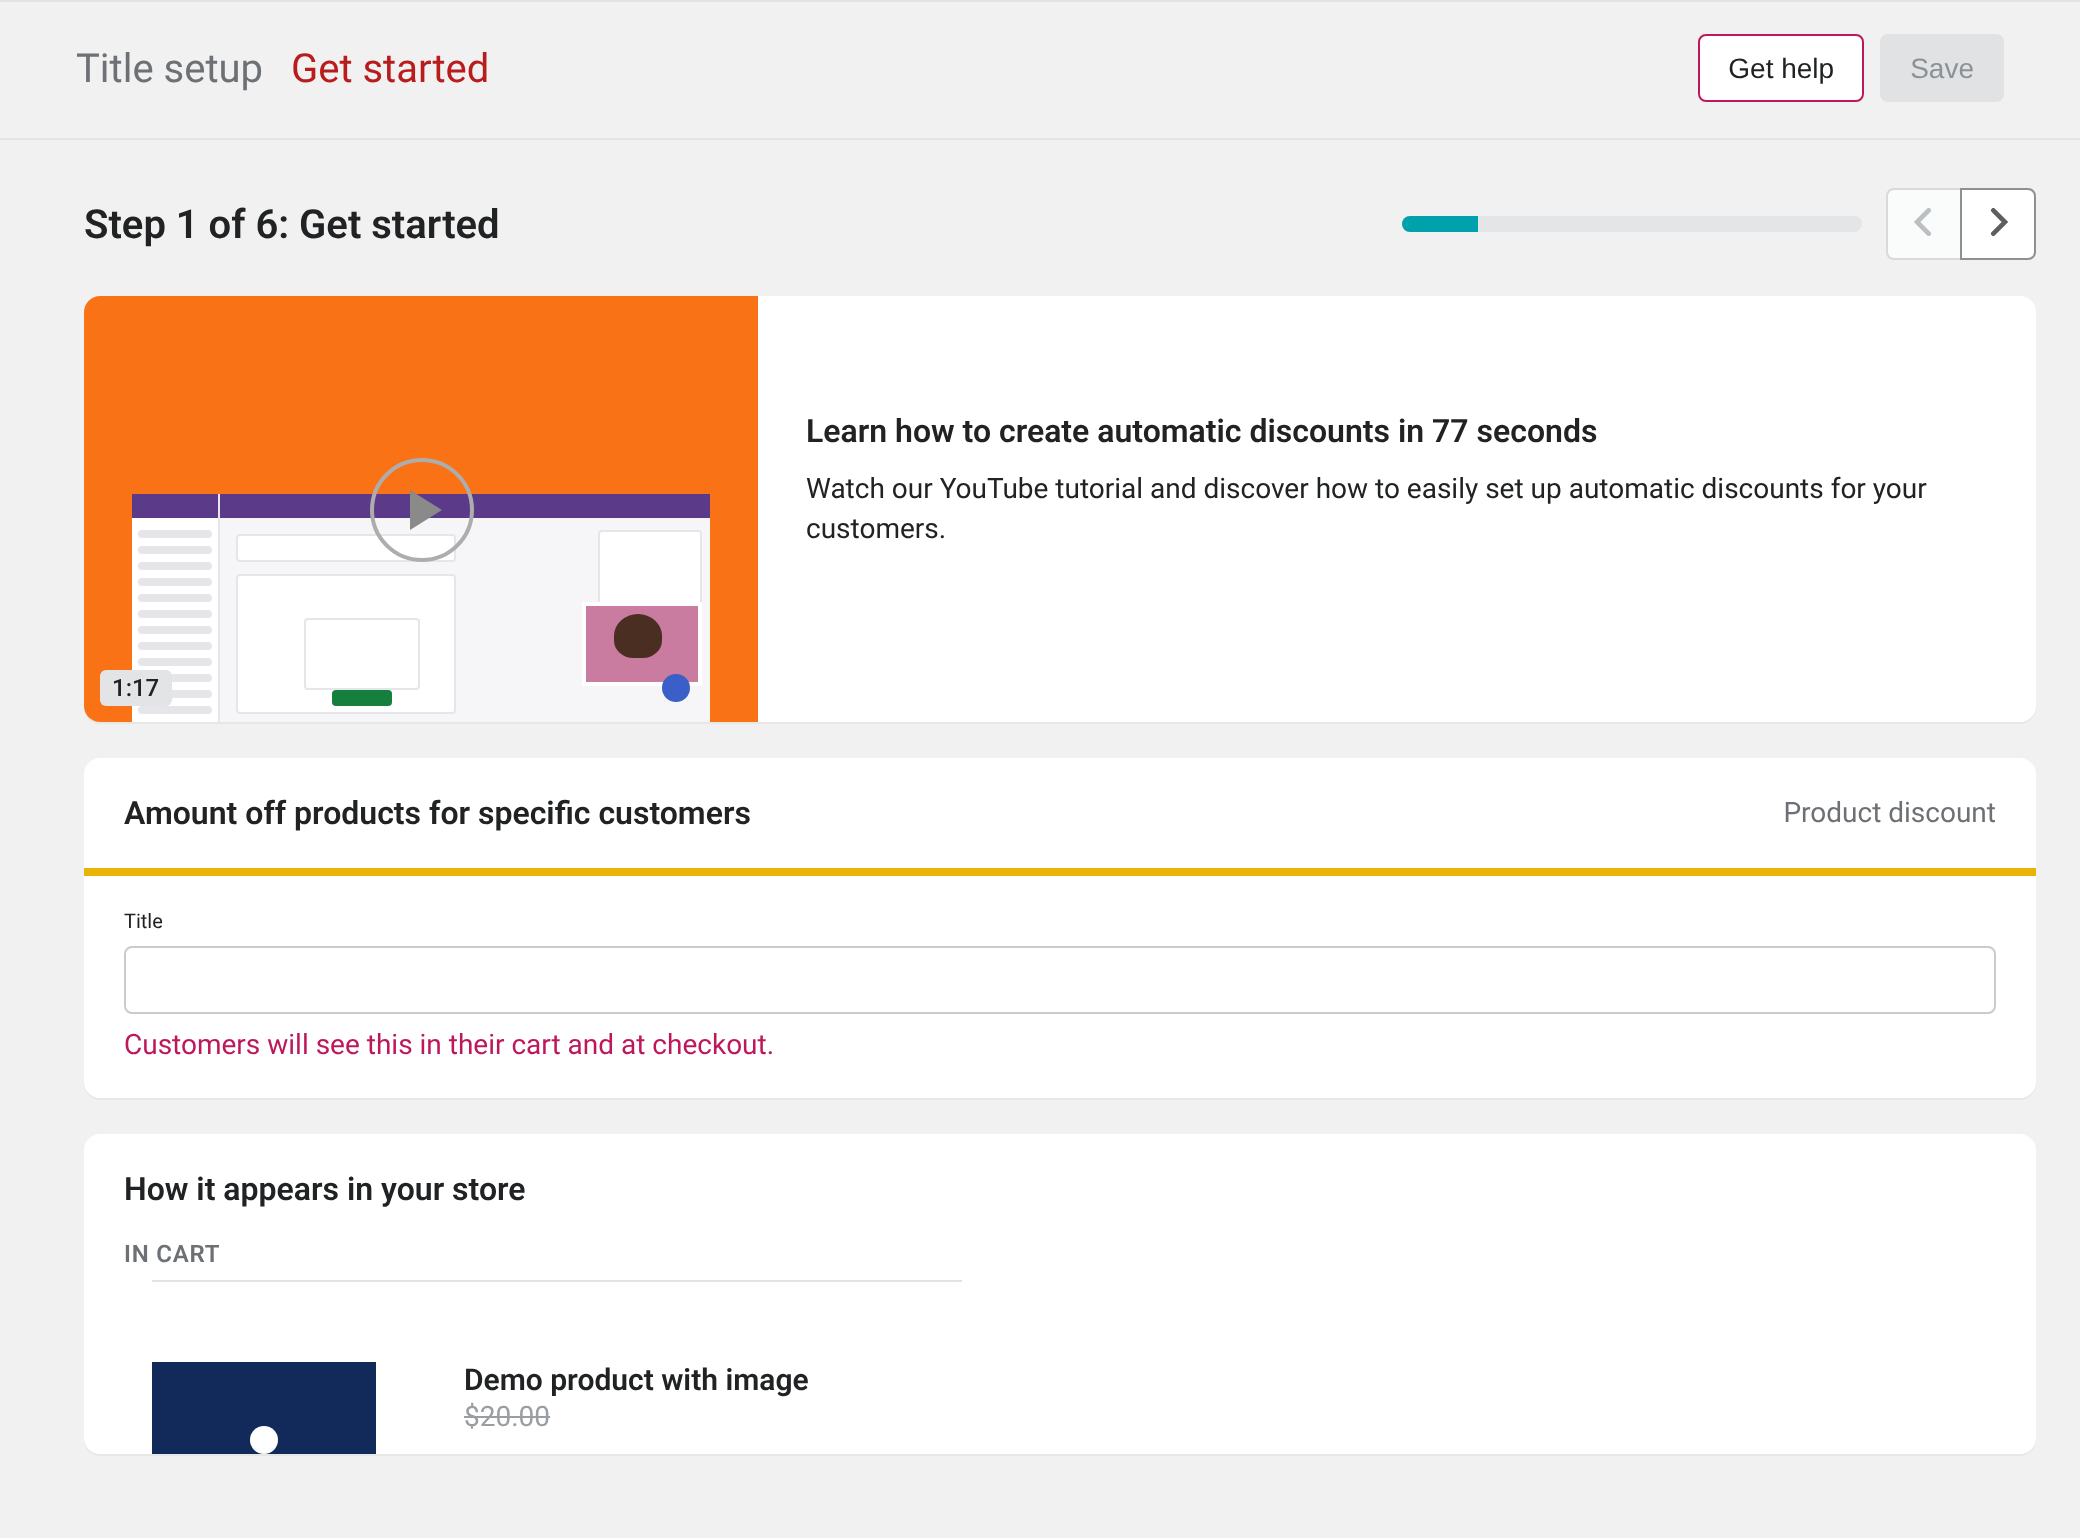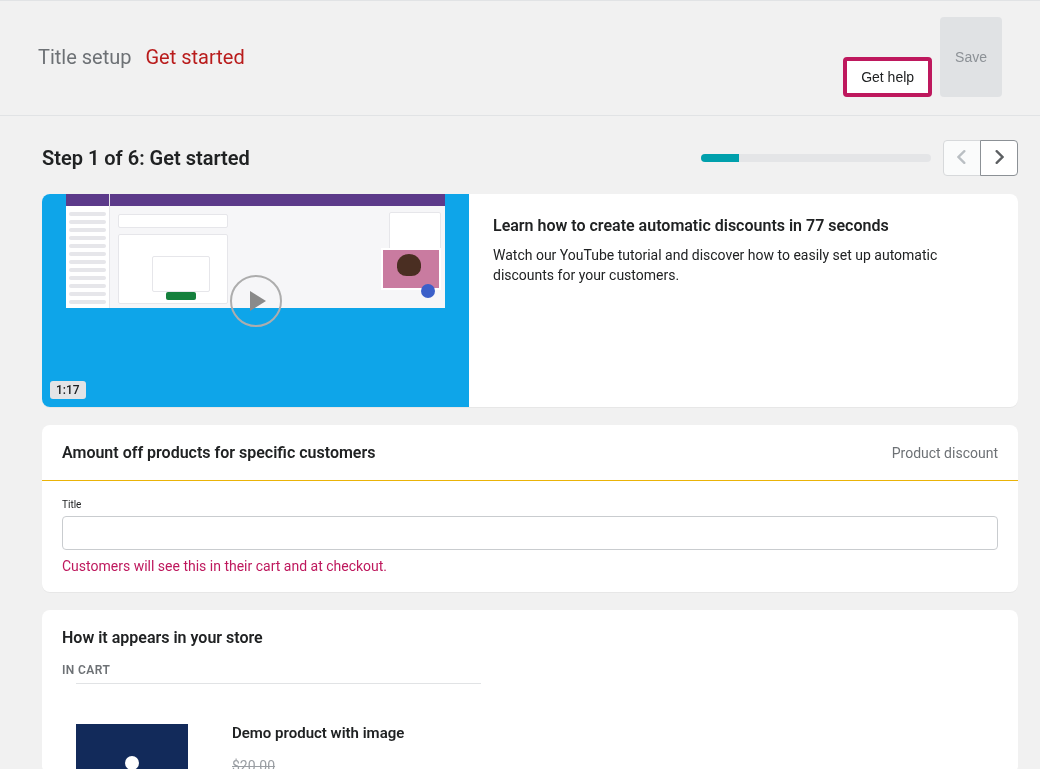--- a/index.html
+++ b/index.html
@@ -31,23 +31,22 @@
   .actions { display: flex; gap: 8px; }
   .btn {
     font-size: 14px;
     padding: 8px 14px;
     border-radius: 4px;
     cursor: pointer;
     border: 1px solid transparent;
   }
   .btn-outline {
     background: #fff;
-    border: 4px solid #be185d;
+    border: 1px solid #be185d;
     color: #202223;
-    margin-top: 40px;
   }
   .btn-disabled {
     background: #e0e2e4;
     color: #8c9196;
     cursor: default;
   }
   .content {
     padding: 24px 22px 0 42px;
   }
   .step-row {
@@ -97,26 +96,26 @@
   .card {
     background: #fff;
     border-radius: 8px;
     margin-bottom: 18px;
     box-shadow: 0 1px 0 rgba(0,0,0,0.04);
     overflow: hidden;
   }
   .card-top { display: flex; }
   .video-thumb {
     position: relative;
-    width: 427px;
+    width: 337px;
     height: 213px;
-    background: #0ea5e9;
+    background: #f97316;
     flex-shrink: 0;
     display: flex;
-    align-items: flex-start;
+    align-items: flex-end;
   }
   .video-inner {
     margin: 0 24px;
     flex: 1;
     background: #f6f6f8;
     display: flex;
     position: relative;
     overflow: hidden;
   }
   .vi-sidebar {
@@ -166,25 +165,25 @@
     position: absolute;
     left: 8px;
     bottom: 8px;
     background: #e3e4e6;
     color: #202223;
     font-size: 12px;
     padding: 2px 6px;
     border-radius: 3px;
     font-weight: 500;
   }
-  .card-top-text { padding: 22px 24px; flex: 1; }
+  .card-top-text { padding: 22px 24px; flex: 1; margin-top: 36px; }
   .card-top-text h3 { font-size: 16px; font-weight: 600; margin-bottom: 10px; }
   .card-top-text p { font-size: 14px; color: #202223; line-height: 1.45; }
 
-  .card-section { padding: 18px 20px; border-bottom: 1px solid #eab308; }
+  .card-section { padding: 18px 20px; border-bottom: 4px solid #eab308; }
   .card-section:last-child { border-bottom: none; }
   .section-row { display: flex; justify-content: space-between; align-items:center; }
   .section-row h3 { font-size: 16px; font-weight: 600; }
   .tag { color: #6d7175; font-size: 14px; }
   .field-label { font-size: 10px; margin-bottom: 6px; display:block; }
   .text-input {
     width: 100%;
     border: 1px solid #c9cccf;
     border-radius: 4px;
     padding: 8px 10px;
@@ -199,21 +198,21 @@
   .demo-img { width: 112px; height: 46px; background:#122a5a; position:relative; overflow:hidden; }
   .demo-img::after {
     content:"";
     position:absolute;
     left:50%; top:70%;
     transform:translateX(-50%);
     width:14px; height:14px;
     background:#fff;
     border-radius:50%;
   }
-  .demo-text h4 { font-size: 15px; font-weight: 600; margin-bottom: 16px; }
+  .demo-text h4 { font-size: 15px; font-weight: 600; margin-bottom: 2px; }
   .demo-text .price { font-size: 14px; color: #9a9ea3; text-decoration: line-through; }
 
 </style>
 </head>
 <body>
 
 <div class="topbar">
   <div class="breadcrumb">
     <span class="dim">Title setup</span>
     <span class="current">Get started</span>

